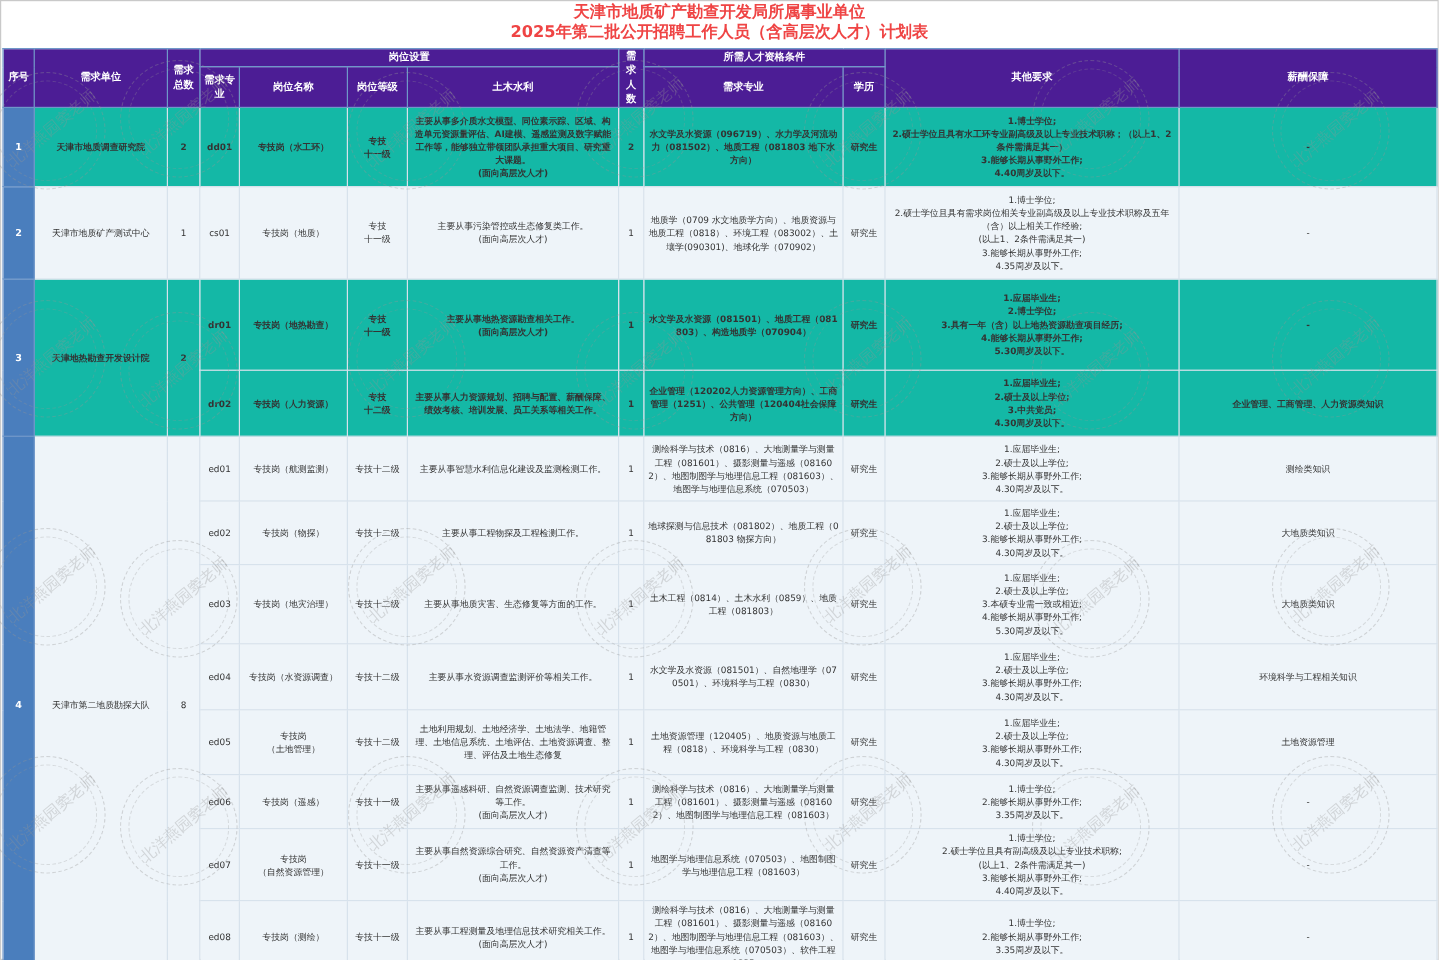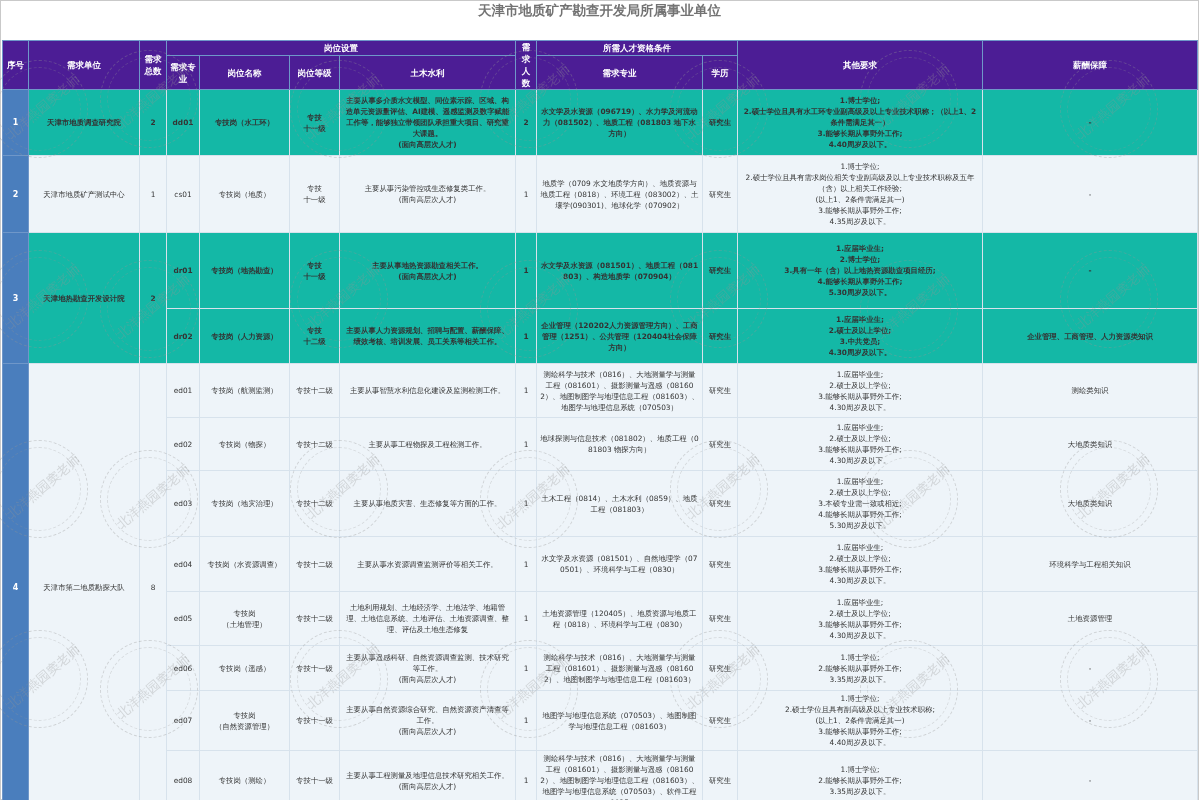--- a/index.html
+++ b/index.html
@@ -1,19 +1,19 @@
 <!DOCTYPE html>
 <html><head>
 <meta charset="utf-8">
 <style>
   html, body { margin:0; padding:0; }
   body { width:1199px; height:800px; background:#ffffff; overflow:hidden; position:relative;
          font-family:"DejaVu Sans","Liberation Sans",sans-serif; color:#222; }
   .frame { position:absolute; left:0; top:0; width:1197px; height:798px; border:1px solid #c9c9c9; }
-  .title { position:absolute; left:0; top:2px; width:1199px; text-align:center; color:#737373;
+  .title { position:absolute; left:0; top:2px; width:1199px; text-align:center; color:#ef4444;
            font-weight:bold; font-size:13.5px; line-height:17px; }
   table { position:absolute; left:2px; top:40px; border-collapse:collapse; table-layout:fixed; width:1195px; }
   th { background:#4c1d95; color:#ffffff; font-size:8.5px; font-weight:bold; line-height:12px;
        border:1px solid #6f97c9; padding:0 2px; text-align:center; vertical-align:middle; }
   td { font-size:7.4px; line-height:11px; border:1px solid #d7e2ec; padding:1px 3px;
        text-align:center; vertical-align:middle; color:#333; word-break:break-all; }
   td.idx { background:#4a7ebd; color:#ffffff; font-weight:bold; border-color:#6f97c9; font-size:8px; }
   tr.w td:not(.idx) { background:#14b8a6;font-weight:bold; }
   tr.b td:not(.idx) { background:#eef4f9; }
   .ln { display:block; }
@@ -24,20 +24,21 @@
   .wmt { position:absolute; color:rgba(150,150,150,0.32); font-size:13px; transform:rotate(-40deg);
          pointer-events:none; white-space:nowrap; }
 </style>
 </head>
 <body>
 
 <div class="frame"></div>
 
 <div class="title">
   <div>天津市地质矿产勘查开发局所属事业单位</div>
+  <div>2025年第二批公开招聘工作人员（含高层次人才）计划表</div>
 </div>
 
 <table>
   <colgroup>
     <col style="width:26px">
       <col style="width:111px">
       <col style="width:27px">
       <col style="width:33px">
     <col style="width:90px">
       <col style="width:50px">

